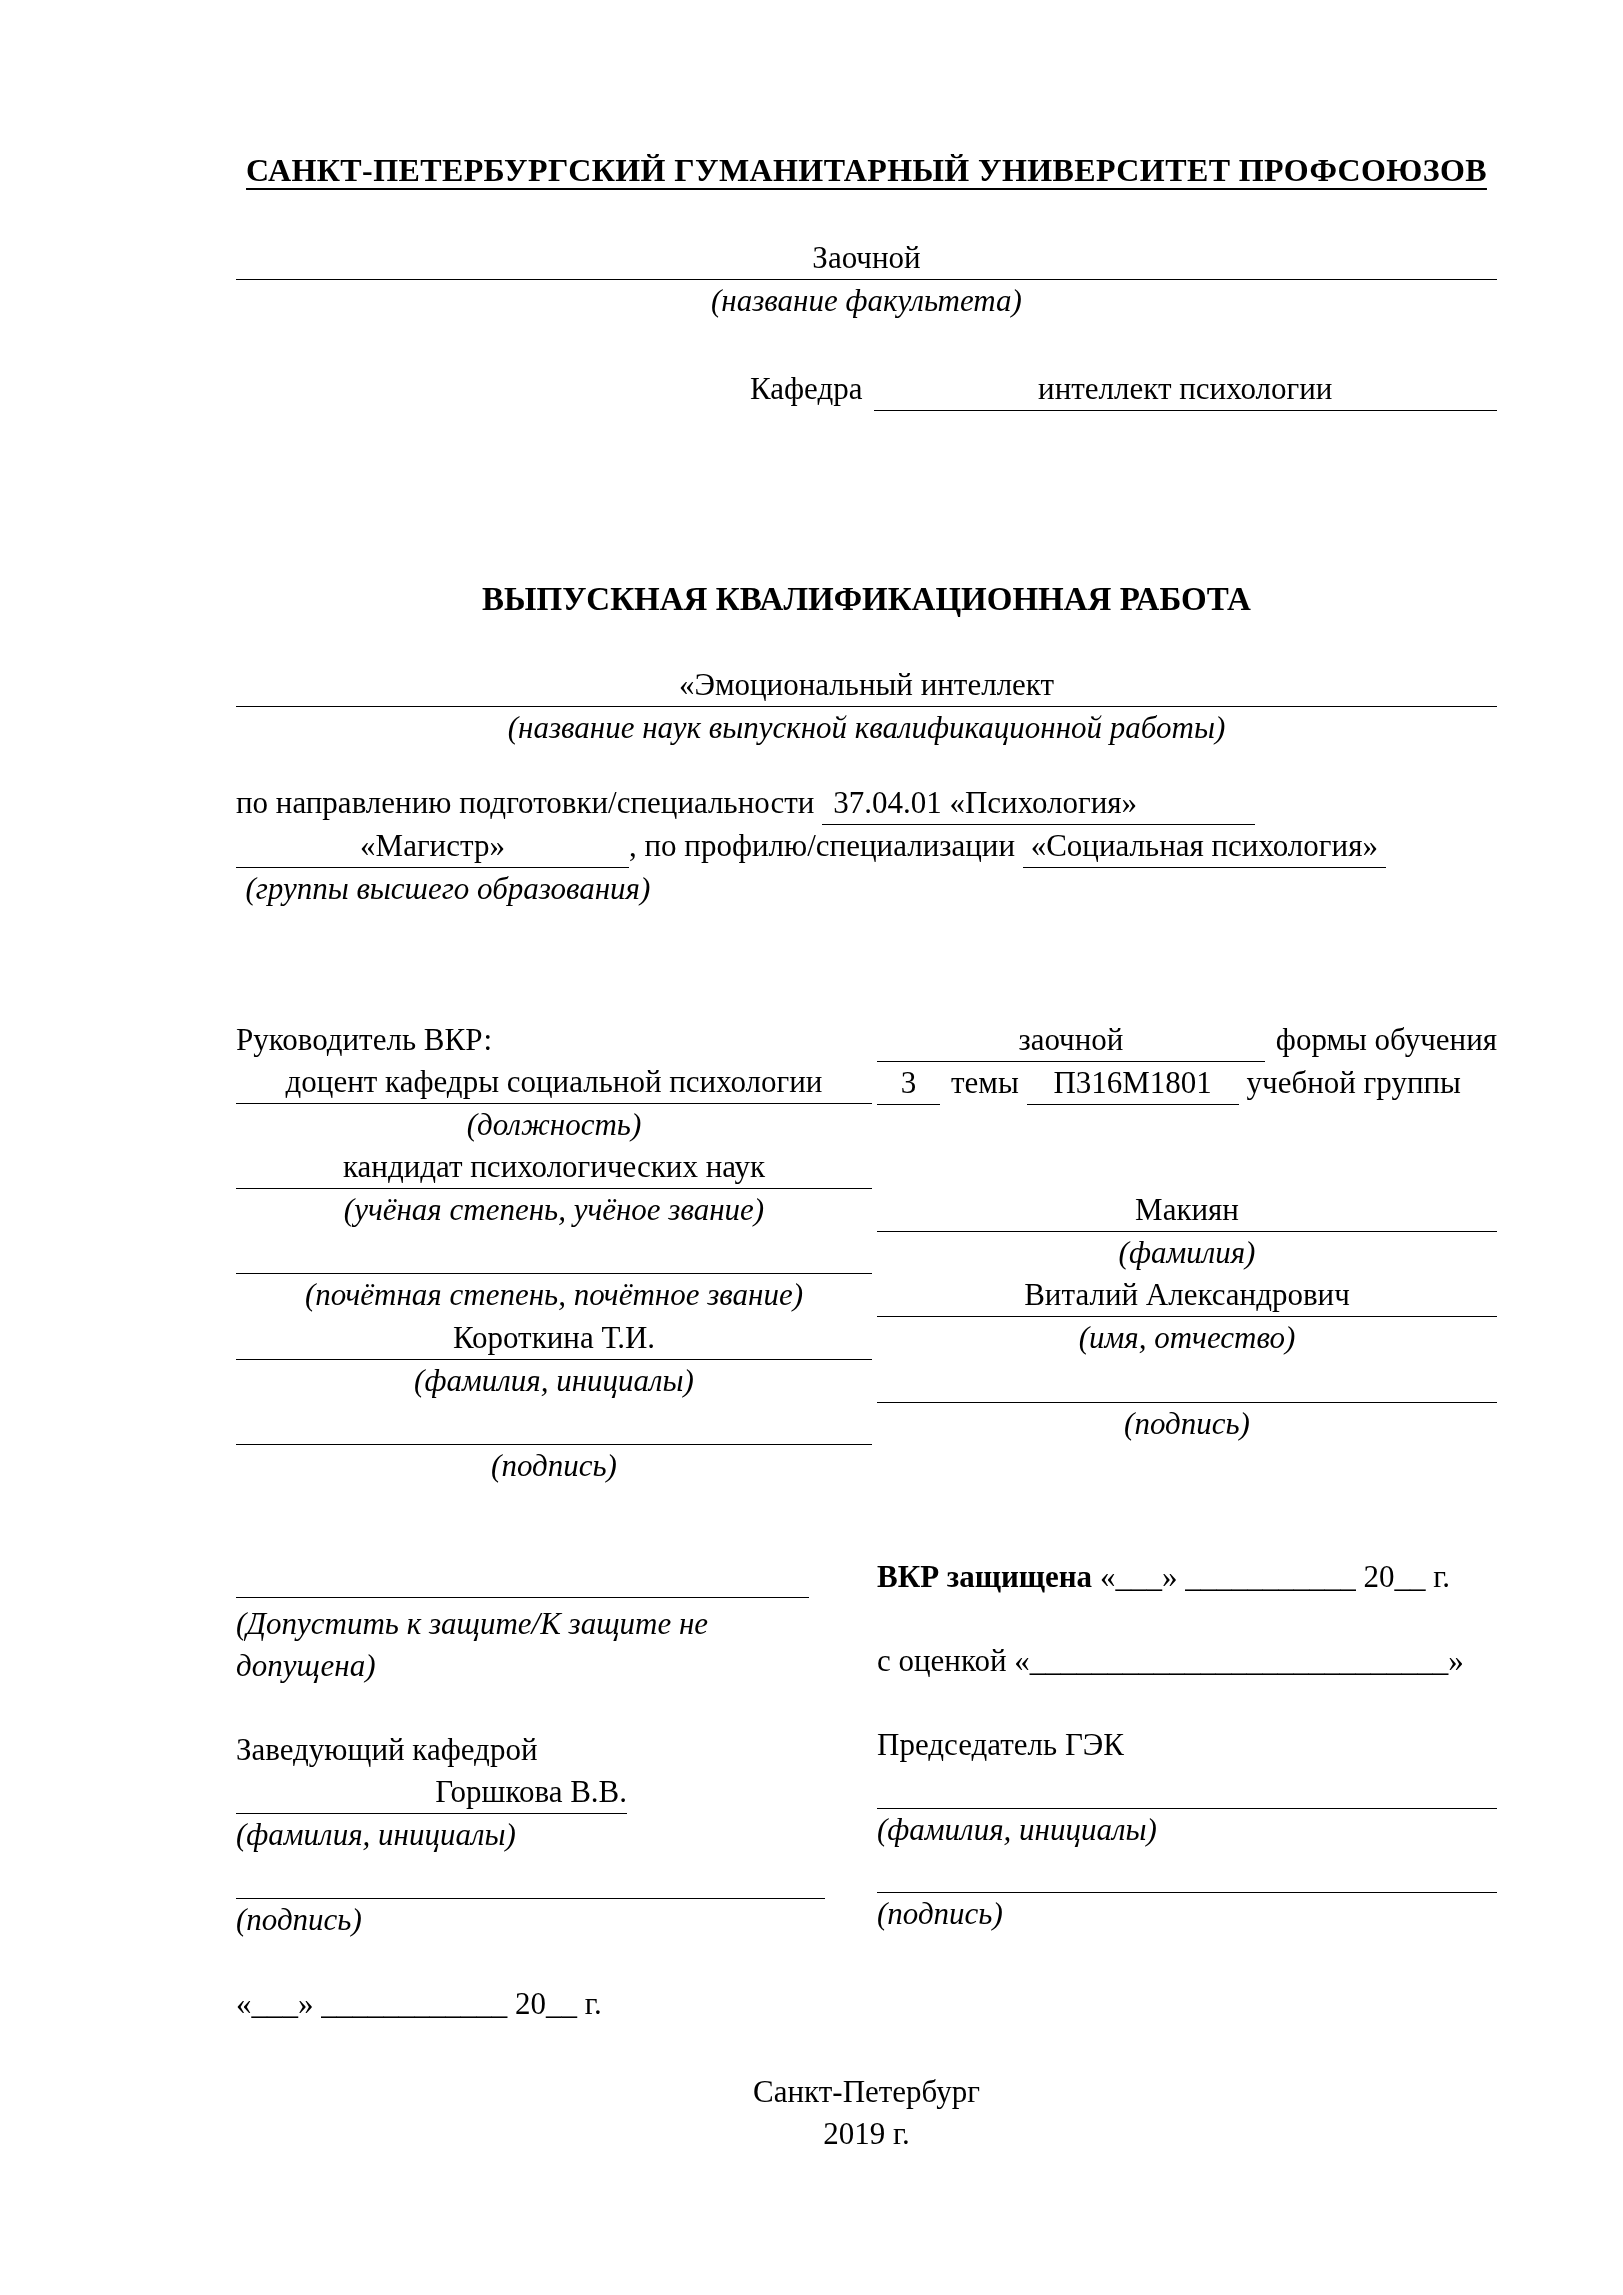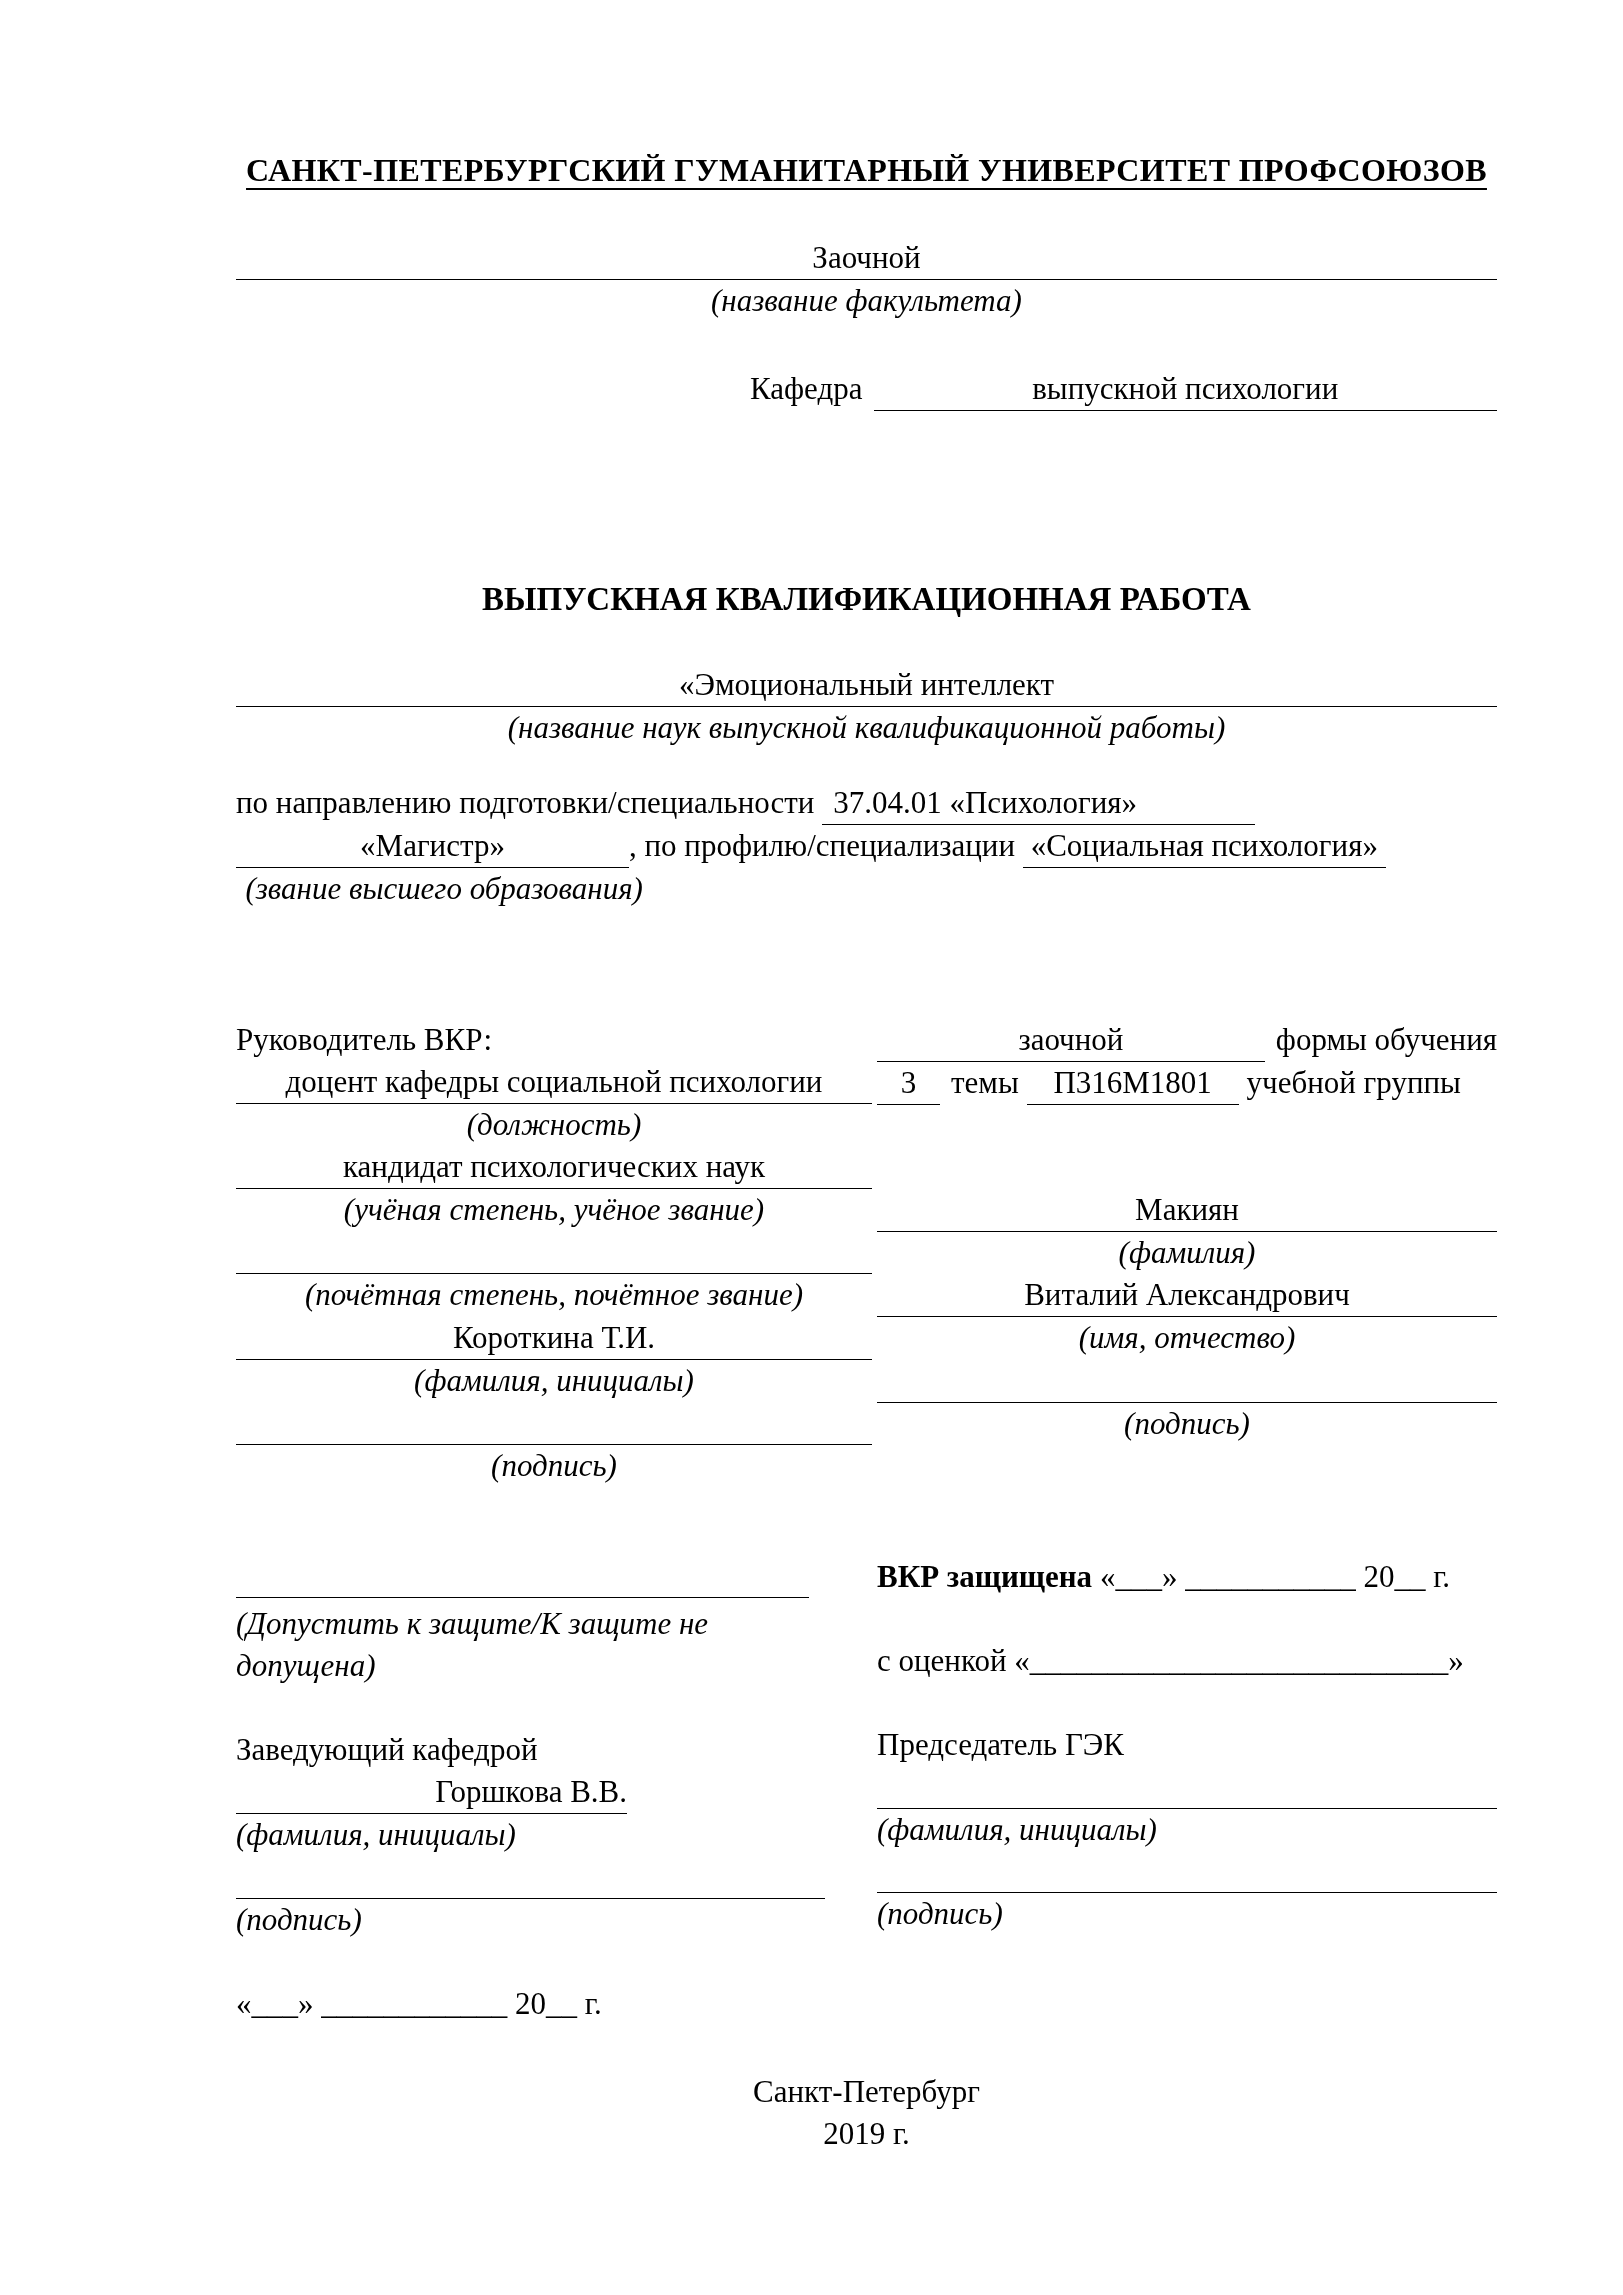--- a/index.html
+++ b/index.html
@@ -85,42 +85,42 @@
 
   <div class="uni-title">САНКТ-ПЕТЕРБУРГСКИЙ ГУМАНИТАРНЫЙ УНИВЕРСИТЕТ ПРОФСОЮЗОВ</div>
 
   <div class="fill-line faculty-line">
     <span>Заочной</span>
   </div>
   <div class="caption">(название факультета)</div>
 
   <div class="dept-row">
     <span>Кафедра</span>
-    <span class="fill">выпускной психологии</span>
+    <span class="fill">интеллект психологии</span>
   </div>
 
   <div class="main-title">ВЫПУСКНАЯ КВАЛИФИКАЦИОННАЯ РАБОТА</div>
 
   <div class="theme-block">
     <div class="fill-line">
       <span>«Эмоциональный интеллект</span>
     </div>
     <div class="caption">(название наук выпускной квалификационной работы)</div>
   </div>
 
   <div class="program-block">
     <div>
       <span>по направлению подготовки/специальности</span>
       <span class="fill direction-fill">37.04.01 «Психология»</span>
     </div>
     <div>
       <span class="fill magistr-fill">«Магистр»</span><span>, по профилю/специализации</span>
       <span class="fill profile-fill">«Социальная психология»</span>
     </div>
-    <div class="level-caption">(звание высшего образования)</div>
+    <div class="level-caption">(группы высшего образования)</div>
   </div>
 
   <div class="cols sup-block">
 
     <div class="col-l">
       <div>Руководитель ВКР:</div>
       <div class="fill-line">
         <span>доцент кафедры социальной психологии</span>
       </div>
       <div class="caption">(должность)</div>

